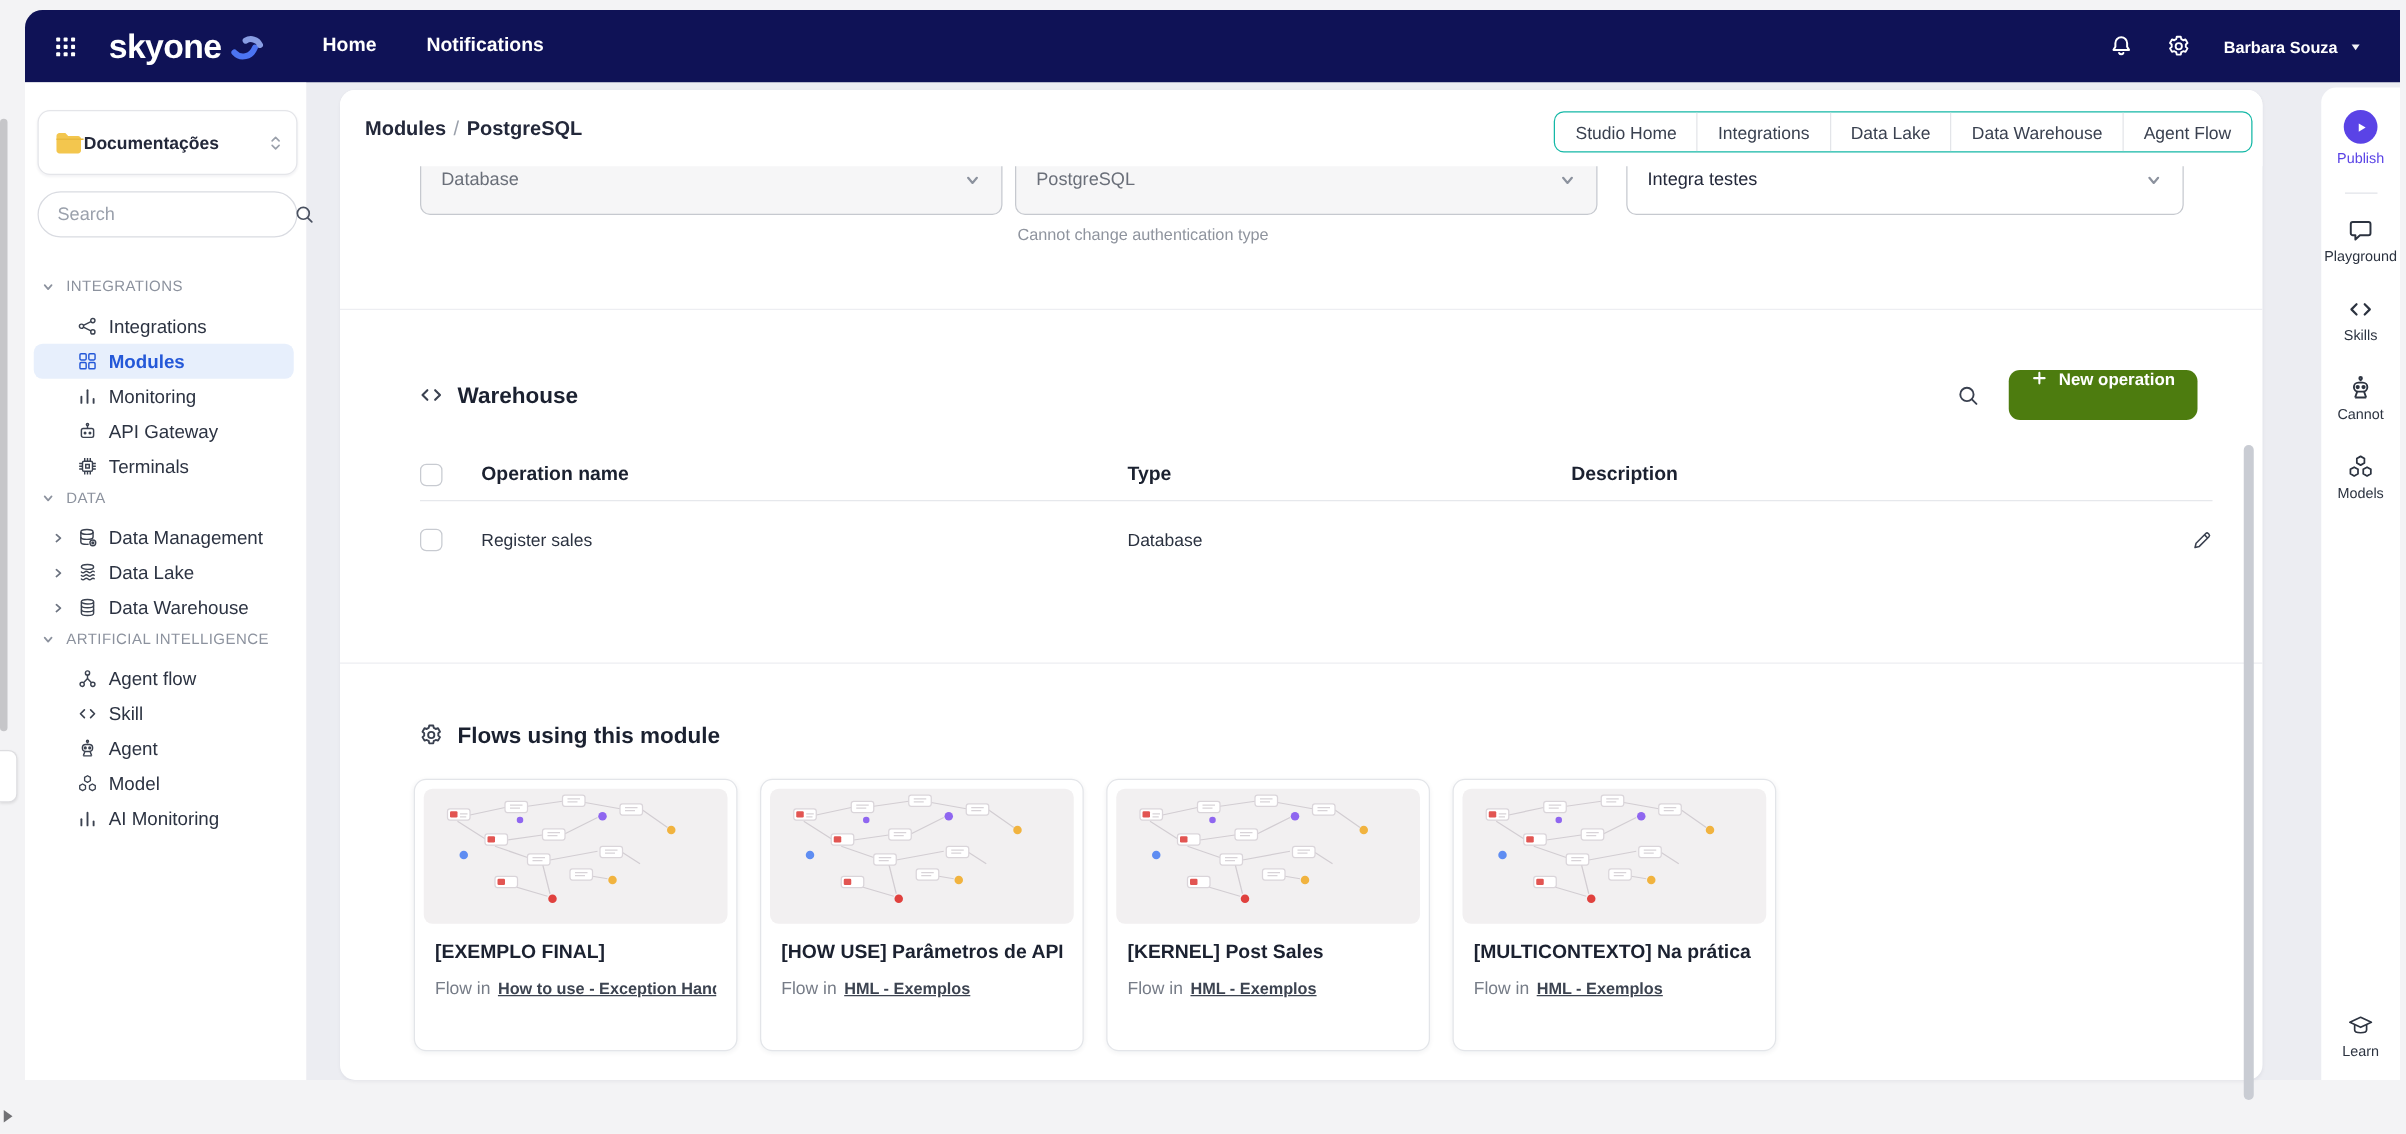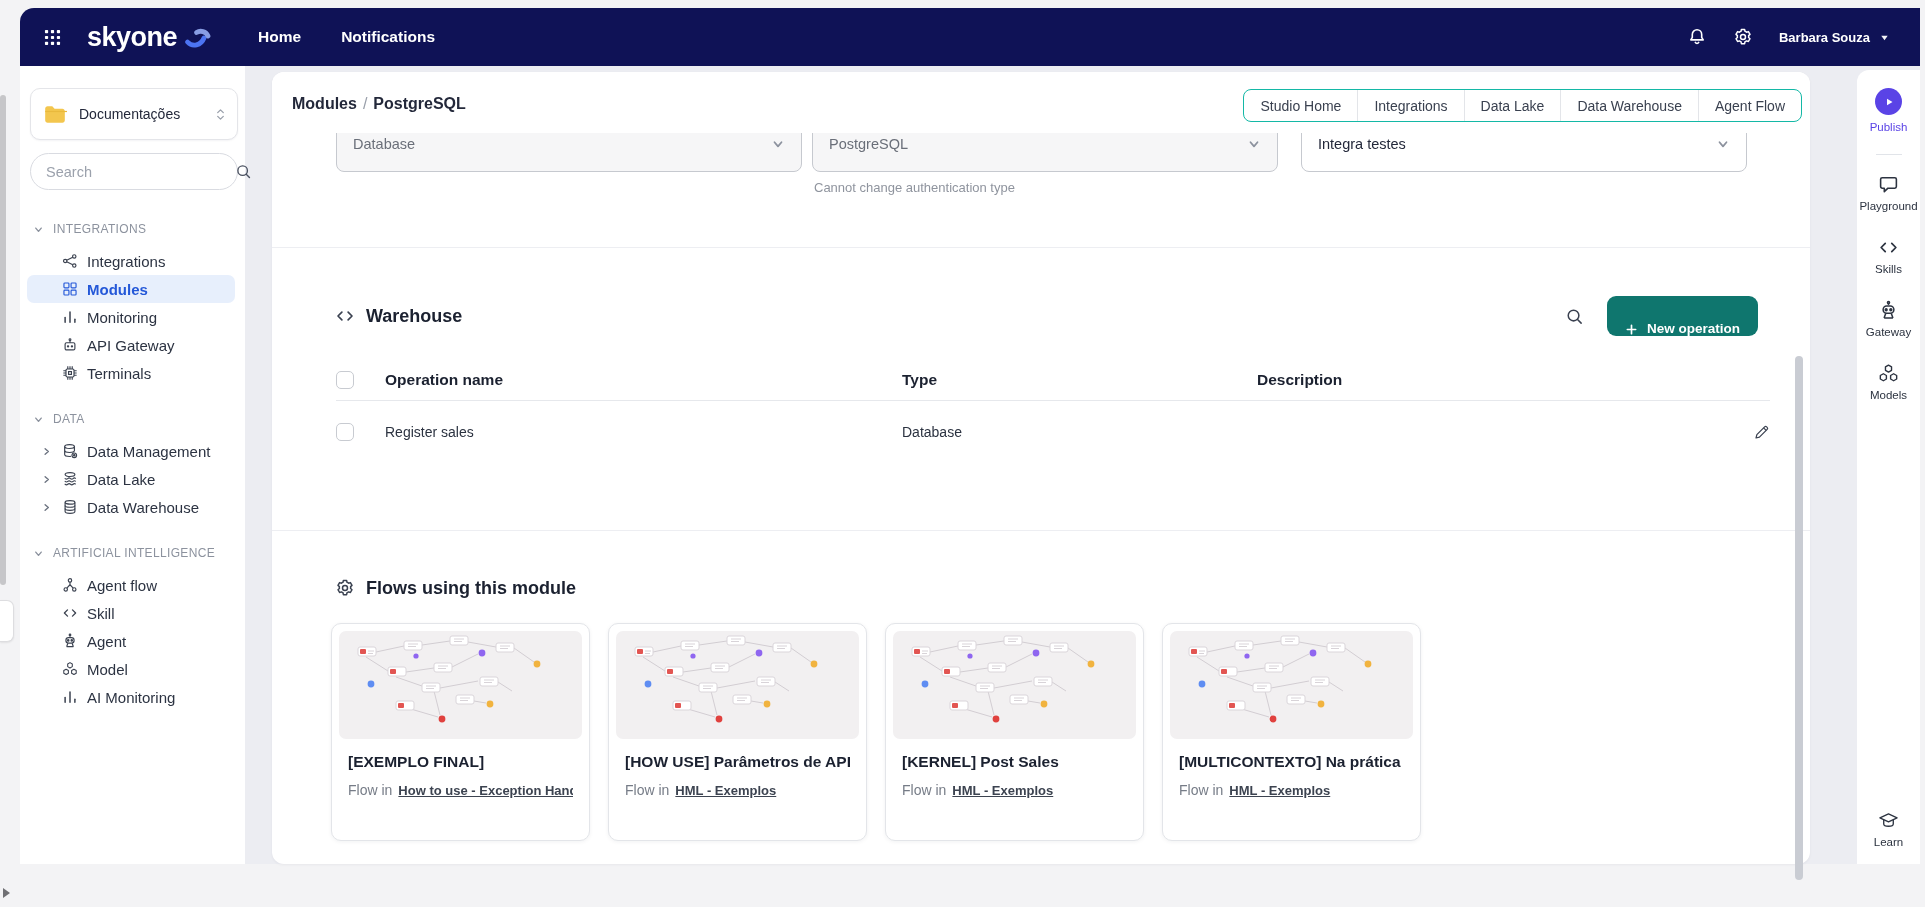--- a/index.html
+++ b/index.html
@@ -27,28 +27,28 @@
   .nav-ic{width:20px;height:20px;color:#fff;cursor:pointer}
   .nav-user{display:flex;align-items:center;gap:9px;font-size:13px;font-weight:600;cursor:pointer}
   .nav-caret{width:11px;height:11px;color:#fff;opacity:.95}
 
   .body{position:absolute;left:0;top:58px;right:0;bottom:0;background:#ecedf2}
 
   
   .sidebar{position:absolute;left:0;top:0;bottom:0;width:225px;background:#fff;padding-top:22px}
   .ws-card{margin:0 7px 0 10px;height:52px;border:1px solid #e4e5e9;border-radius:10px;display:flex;align-items:center;padding:0 10px 0 12px;box-shadow:0 1px 2px rgba(25,28,50,.05);cursor:pointer;background:#fff}
   .ws-icon{width:24px;height:22px}
-  .ws-label{font-size:14px;color:#23283a;margin-left:12px;font-weight:400}
+  .ws-label{font-size:14px;color:#23283a;font-weight:700}
   .ws-updown{width:13px;height:15px;margin-left:auto;color:#9aa0ab}
   .search{margin:13px 7px 0 10px;height:37px;border:1px solid #d9dbe1;border-radius:19px;display:flex;align-items:center;padding:0 13px;background:#fff}
   .search input{border:none;outline:none;flex:1;font-size:14.5px;color:#3a4150;font-family:inherit;background:transparent}
   .search input::placeholder{color:#9ba1ac}
   .search .ic{width:17px;height:17px;color:#4a5160;cursor:pointer}
   .sb-sections{margin-top:28px}
-  .sb-sec-head{display:flex;align-items:center;padding-left:13px;height:22px;margin-top:21px;cursor:pointer}
+  .sb-sec-head{display:flex;align-items:center;padding-left:13px;height:22px;cursor:pointer}
   .sb-section:first-child .sb-sec-head{margin-top:0}
   .ic-sec{width:11px;height:11px;color:#8c929e}
   .sb-sec-label{font-size:12px;color:#8c929e;letter-spacing:.35px;margin-left:9px;font-weight:500}
   .sb-items{margin-top:7px}
   .sb-item{display:flex;align-items:center;height:28px;padding-left:35px;margin:0 10px 0 7px;border-radius:7px;cursor:pointer}
   .sb-item .ic-it{width:16px;height:16px;color:#3b4250}
   .sb-label{font-size:15px;margin-left:9px;color:#2c3342;white-space:nowrap}
   .sb-item.exp{padding-left:14px}
   .ic-exp{width:11px;height:11px;color:#6c7380;margin-right:10px}
   .sb-item.active{background:#e7effc}
@@ -77,21 +77,21 @@
   .tab:first-child{border-left:none}
 
   .divider{position:absolute;left:0;right:0;height:1px;background:#edeef2}
   #div1{top:175px}
   #div2{top:458px}
 
   .ophead{position:absolute;left:63px;right:52px;top:224px;height:40px;display:flex;align-items:center;z-index:2}
   .sec-icon{width:20px;height:20px;color:#3a4150}
   .sec-title{font-size:18px;font-weight:700;color:#1b2130;margin-left:11px}
   .op-search{width:19px;height:19px;color:#3a4150;margin-left:auto;margin-right:23px;cursor:pointer}
-  .btn-new{height:40px;background:#0f766e;border-radius:9px;color:#fff;display:flex;align-items:flex-end;padding:0 18px;cursor:pointer;gap:9px}
+  .btn-new{height:40px;background:#4d7c0f;border-radius:9px;color:#fff;display:flex;align-items:flex-start;padding:0 18px;cursor:pointer;gap:9px}
   .btn-new .ic{width:13px;height:13px}
   .btn-label{font-size:13.5px;font-weight:700}
 
   .optable{position:absolute;left:64px;right:40px;top:290px;z-index:2}
   .trow{display:grid;grid-template-columns:49px 517px 355px 1fr 24px;align-items:center}
   .thead{height:36px}
   .th{font-size:15.5px;font-weight:700;color:#1b2130}
   .tline{height:1px;background:#e6e8ec;margin-top:2px}
   .tdata{height:62px}
   .td{font-size:14px;color:#2b3240}
@@ -717,21 +717,21 @@
             <span class="ic">
               <svg viewBox="0 0 18 18" fill="none" stroke="currentColor" stroke-width="1.3">
                 <path d="M9 2.6v1.6"></path>
                 <circle cx="9" cy="2.2" r=".9"></circle>
                 <rect x="4.4" y="5.2" width="9.2" height="6.2" rx="3"></rect>
                 <circle cx="7" cy="8.3" r=".8" fill="currentColor"></circle>
                 <circle cx="11" cy="8.3" r=".8" fill="currentColor"></circle>
                 <path d="M6.6 11.6L5.2 15.4M11.4 11.6l1.4 3.8M5.2 15.4h7.6"></path>
               </svg>
             </span>
-            <span class="rail-label">Gateway</span>
+            <span class="rail-label">Cannot</span>
           </div>
           <div class="rail-item">
             <span class="ic">
               <svg viewBox="0 0 18 18" fill="none" stroke="currentColor" stroke-width="1.2" stroke-linejoin="round">
                 <path d="M9 1.8l2.6 1.5v3L9 7.8 6.4 6.3v-3z"></path>
                 <path d="M4.6 9.2l2.6 1.5v3l-2.6 1.5L2 13.7v-3z"></path>
                 <path d="M13.4 9.2l2.6 1.5v3l-2.6 1.5-2.6-1.5v-3z"></path>
               </svg>
             </span>
             <span class="rail-label">Models</span>

